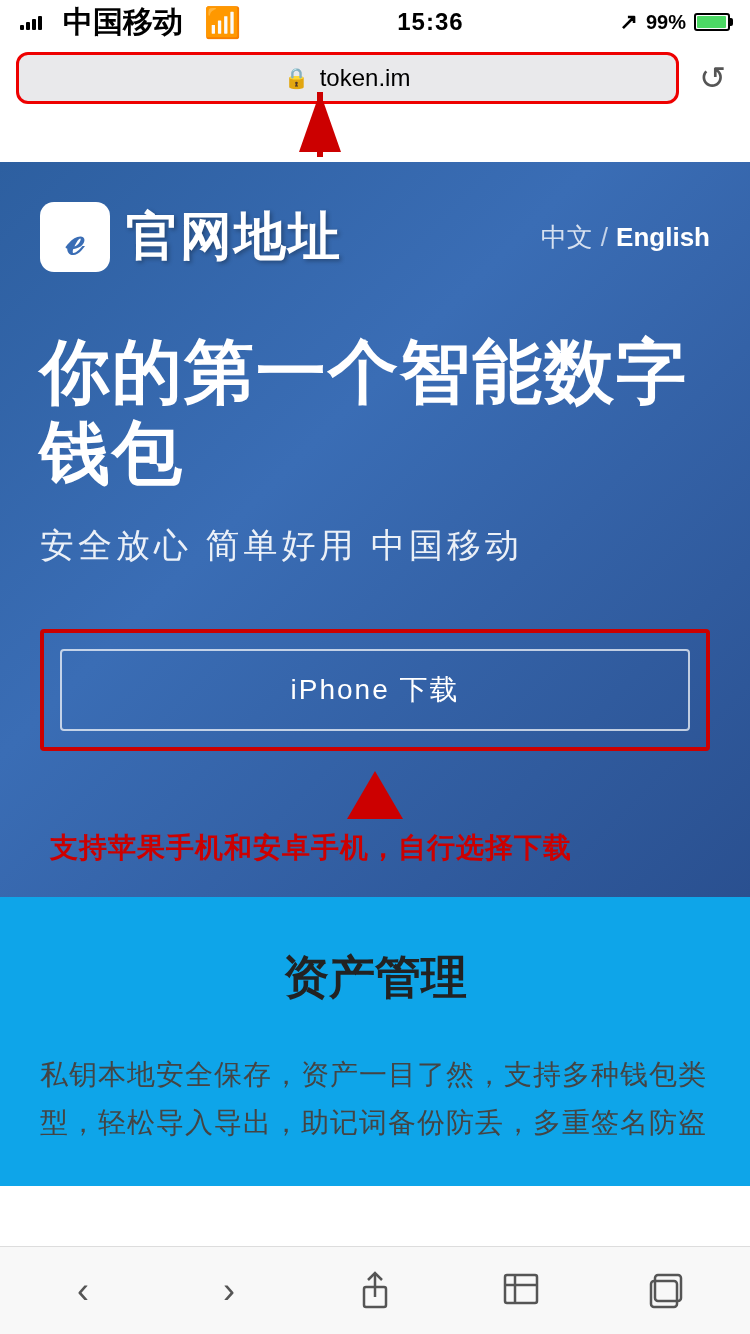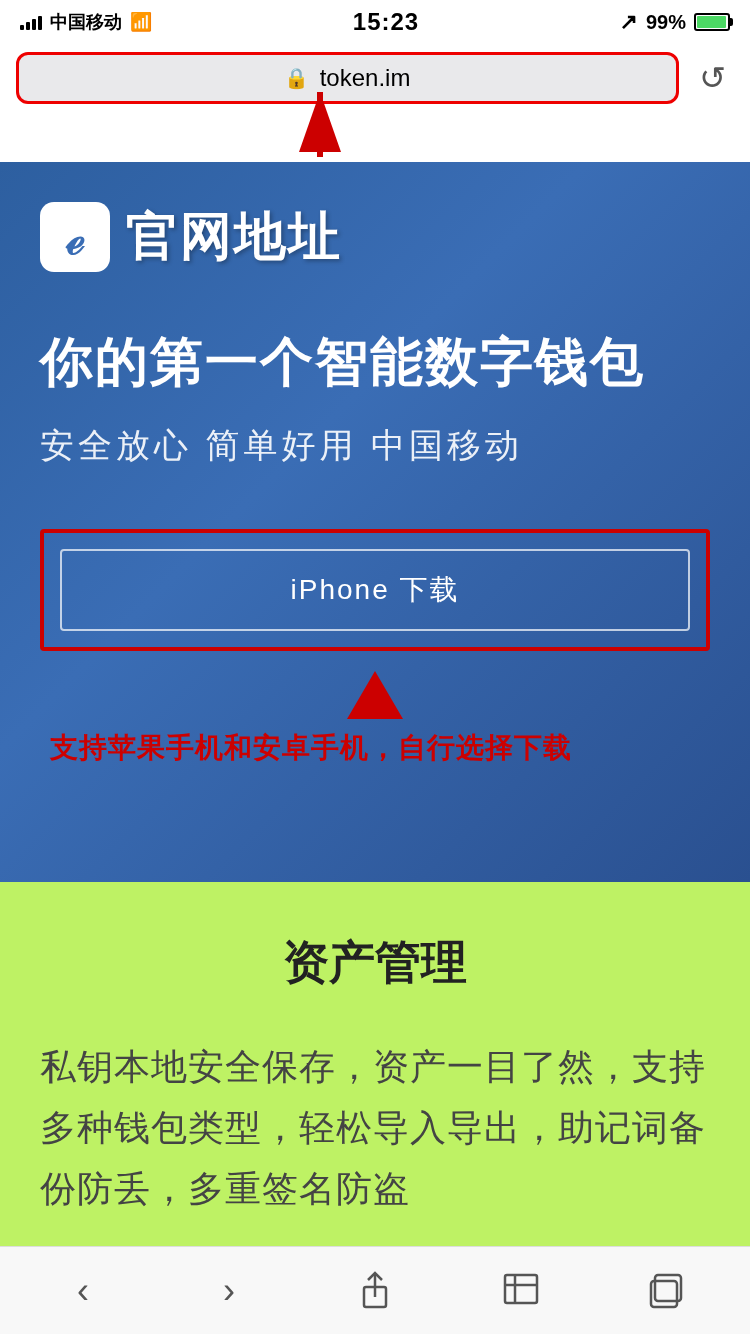--- a/index.html
+++ b/index.html
@@ -20,22 +20,22 @@
       display: flex;
       align-items: center;
       justify-content: space-between;
       padding: 0 20px;
       font-size: 24px;
       font-weight: 600;
     }
     .status-left {
       display: flex;
       align-items: center;
-      gap: 8px;
-      font-size: 18px;
+      gap: 21px;
+      font-size: 30px;
     }
     .signal-bars {
       display: flex;
       align-items: flex-end;
       gap: 2px;
       height: 16px;
     }
     .signal-bars span {
       background: #000;
       width: 4px;
@@ -175,21 +175,21 @@
       cursor: pointer;
     }
     .lang-english {
       color: #fff;
       font-weight: 600;
       cursor: pointer;
     }
 
     
     .hero-title {
-      font-size: 53px;
+      font-size: 70px;
       font-weight: 900;
       color: #fff;
       line-height: 1.15;
       margin-bottom: 30px;
       letter-spacing: 2px;
     }
     .hero-subtitle {
       font-size: 34px;
       color: rgba(255,255,255,0.9);
       margin-bottom: 60px;
@@ -228,32 +228,32 @@
       font-size: 28px;
       font-weight: 600;
       text-align: left;
       margin-top: 10px;
       padding: 0 10px;
       letter-spacing: 1px;
     }
 
     
     .white-section {
-      background: #bef264;
+      background: #0ea5e9;
       padding: 50px 40px 40px 40px;
     }
     .section-title {
       font-size: 46px;
       font-weight: 700;
       color: #222;
       text-align: center;
       margin-bottom: 30px;
     }
     .section-body {
-      font-size: 36px;
+      font-size: 28px;
       color: #444;
       line-height: 1.7;
       letter-spacing: 1px;
       margin-top: 42px;
     }
 
     
     .bottom-nav {
       position: fixed;
       bottom: 0;
@@ -301,21 +301,21 @@
   <div class="status-left">
     <div class="signal-bars">
       <span style="height:5px"></span>
       <span style="height:8px"></span>
       <span style="height:11px"></span>
       <span style="height:14px"></span>
     </div>
     <span>中国移动</span>
     <span>📶</span>
   </div>
-  <div class="status-center">15:23</div>
+  <div class="status-center">15:36</div>
   <div class="status-right">
     <span>↗</span>
     <span class="battery-percent">99%</span>
     <div class="battery-container">
       <div class="battery">
         <div class="battery-fill"></div>
       </div>
     </div>
   </div>
 </div>
@@ -339,20 +339,25 @@
   </svg>
 </div>
 
 <div class="main-content">
 
   <div class="header-row">
     <div class="logo-section">
       <div class="logo-icon">ℯ</div>
       <span class="site-name">官网地址</span>
     </div>
+    <div class="lang-switch">
+      <span class="lang-chinese">中文</span>
+      <span class="lang-divider">/</span>
+      <span class="lang-english">English</span>
+    </div>
   </div>
 
   <div class="hero-title">你的第一个智能数字钱包</div>
   <div class="hero-subtitle">安全放心  简单好用  中国移动</div>
 
   <div class="download-section">
     <div class="download-buttons">
       <button class="download-btn">iPhone 下载</button>
     </div>
   </div>

